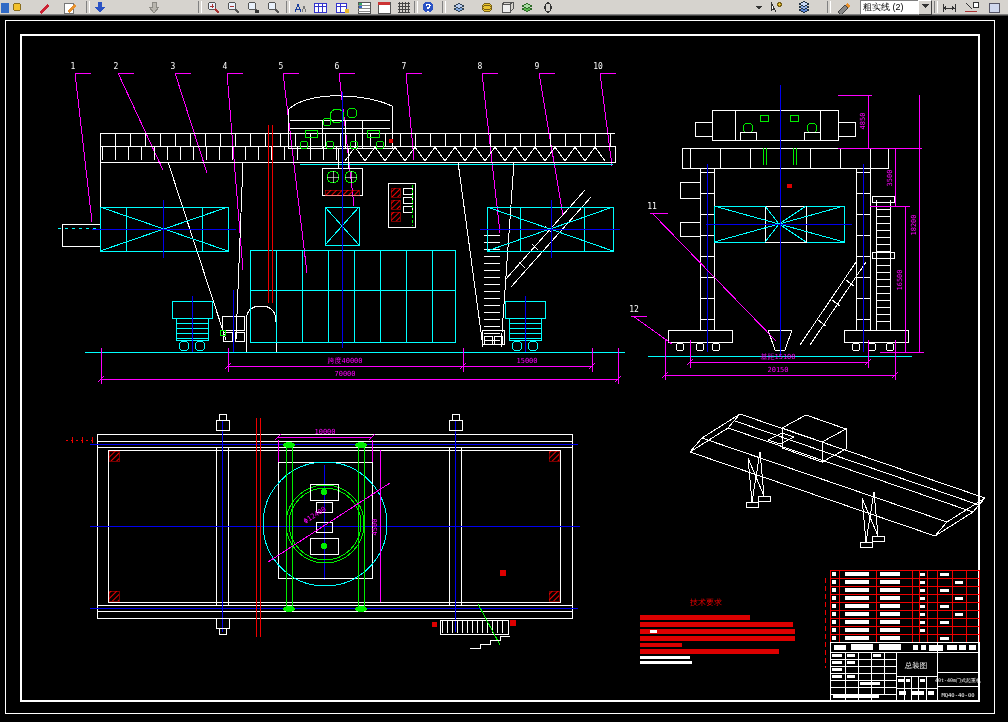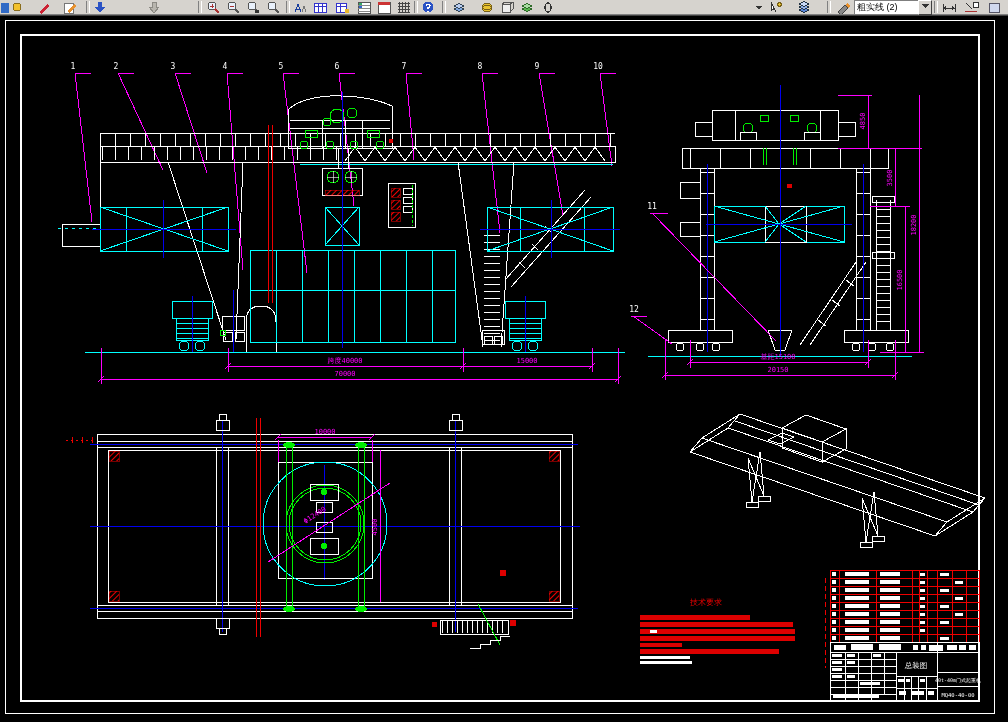--- a/index.html
+++ b/index.html
@@ -6,21 +6,21 @@
     font-family:"Liberation Sans",sans-serif;}
   #app{position:relative;width:1008px;height:722px;}
   
   #toolbar{position:absolute;left:0;top:0;width:1008px;height:14px;background:#d6d3ce;
     border-bottom:1px solid #808080;z-index:5;}
   #toolbar:after{content:"";position:absolute;left:0;right:0;bottom:-2px;height:1px;background:#404040;}
   .tbicon{position:absolute;top:0;width:15px;height:13px;display:inline-block;}
   .tbsep{position:absolute;top:1px;width:2px;height:12px;border-left:1px solid #808080;border-right:1px solid #fff;}
   .combo{position:absolute;top:0;height:13px;background:#fff;border:1px solid #7f7f7f;
     font-size:9px;line-height:12px;color:#000;padding:0 2px;white-space:nowrap;overflow:hidden;
-    font-family:"Liberation Sans",sans-serif;}
+    font-family:"Liberation Sans",sans-serif;margin-left:6px;}
   .combobtn{position:absolute;top:0;width:12px;height:13px;background:#d6d3ce;border:1px solid;
     border-color:#fff #404040 #404040 #fff;}
   .combobtn svg{display:block;margin:3px auto 0;}
   
   #cad{position:absolute;left:0;top:0;width:1008px;height:722px;background:#000;}
   svg{shape-rendering:crispEdges;}
   .w{stroke:#fff;fill:none}.c{stroke:#00ffff;fill:none}.m{stroke:#ff00ff;fill:none}
   .b{stroke:#0000ee;fill:none}.g{stroke:#00ee00;fill:none}.r{stroke:#ee0000;fill:none}
   .fw{fill:#fff;stroke:none}.fr{fill:#dd0000;stroke:none}.fg{fill:#00ee00;stroke:none}
   text{stroke:none;font-family:"DejaVu Sans Mono","Liberation Mono",monospace;}

